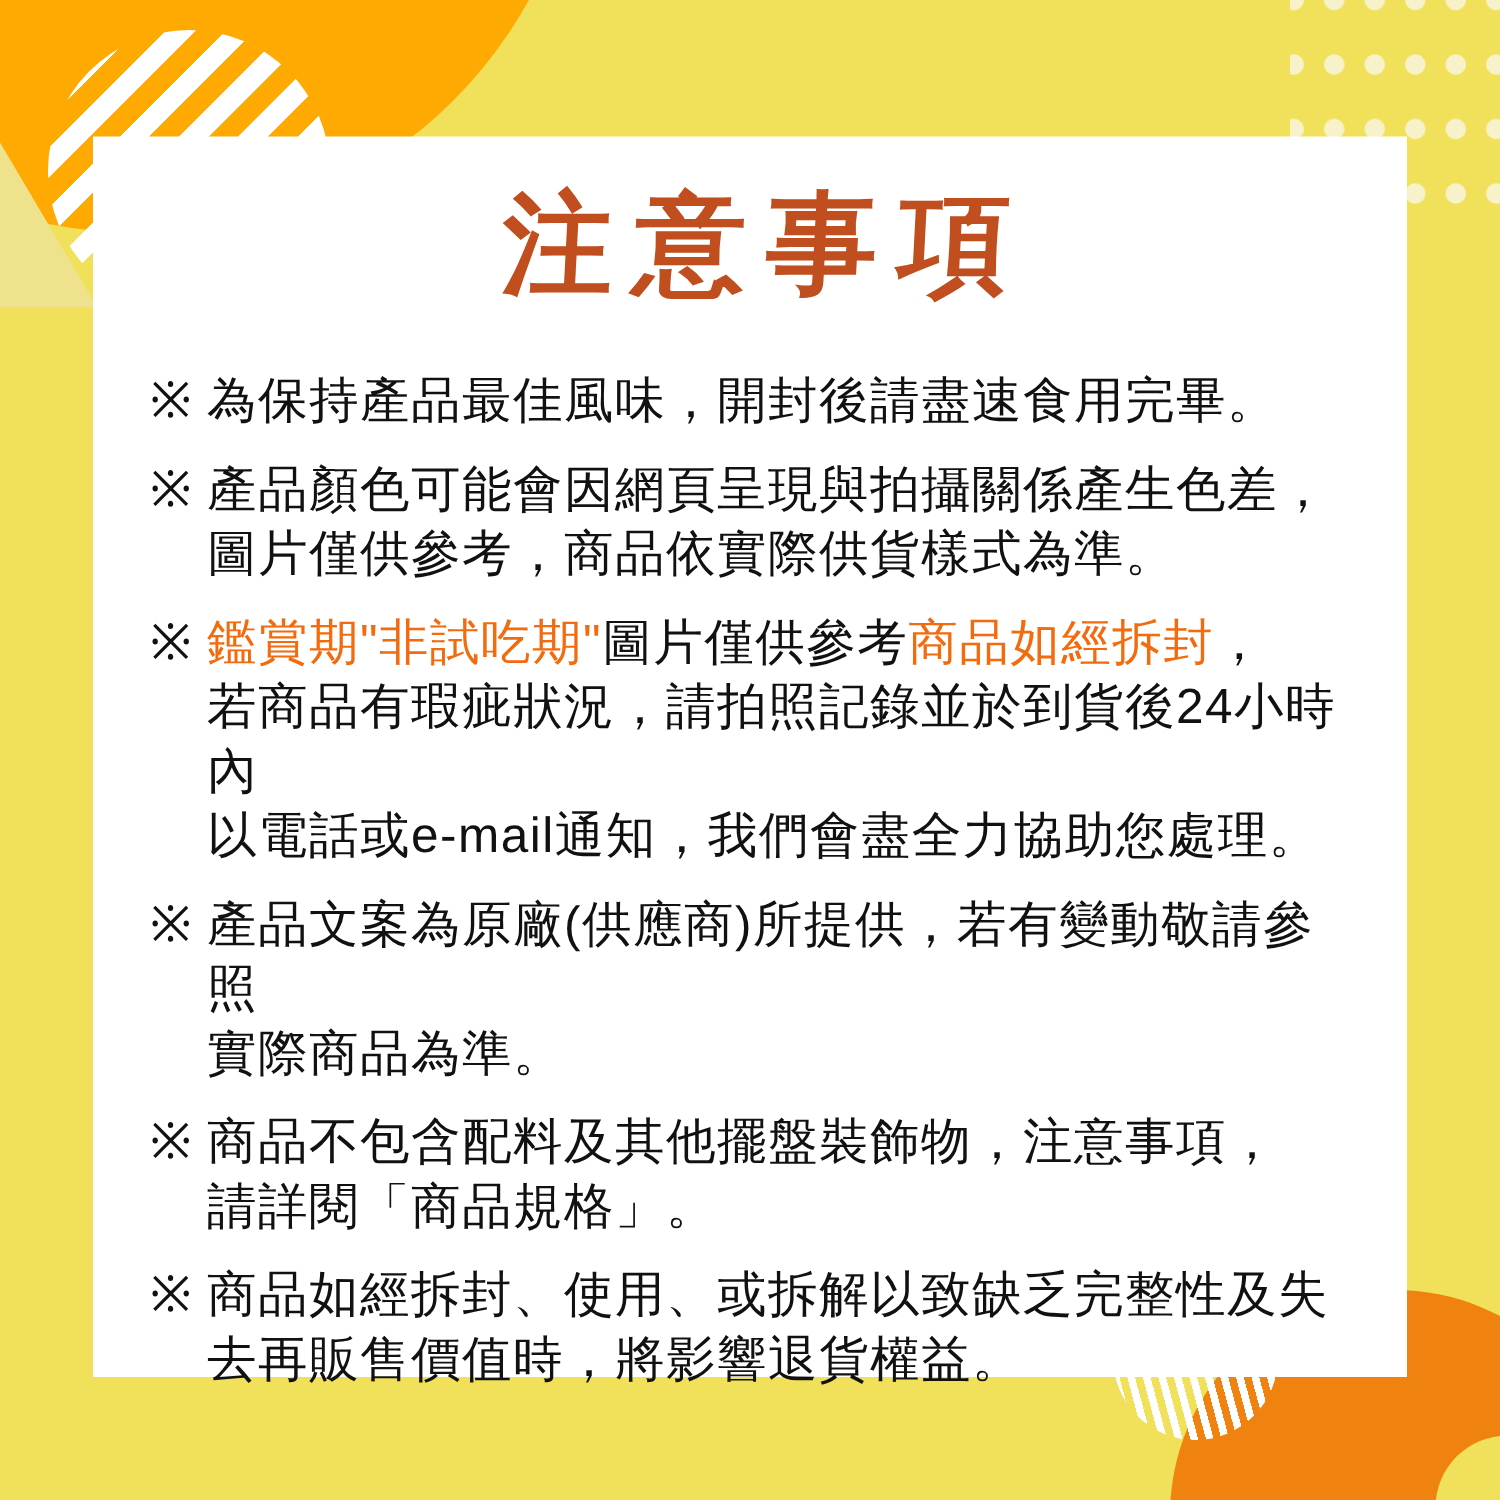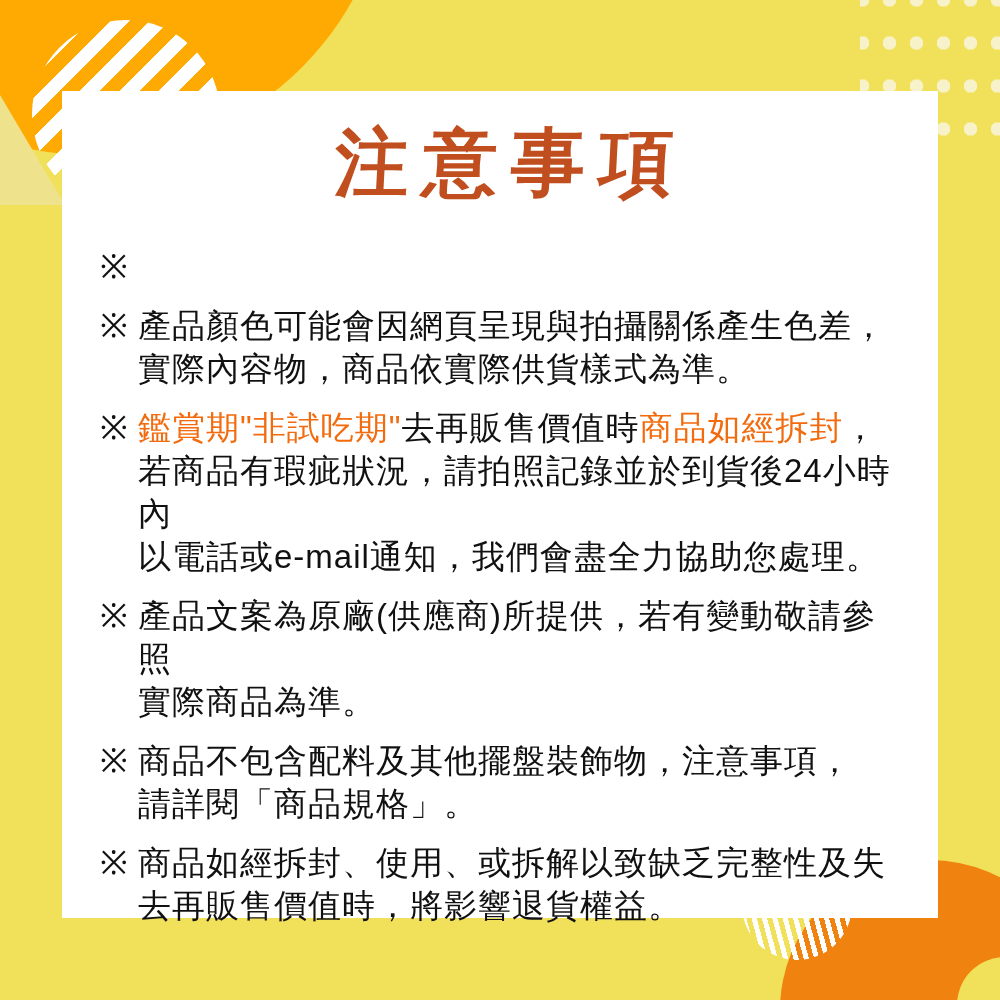--- a/index.html
+++ b/index.html
@@ -76,29 +76,30 @@
 <div class="deco dot-grid"></div>
 <div class="deco circle-br"></div>
 <div class="deco corner-yellow"></div>
 <div class="deco stripe-circle-br"></div>
 
 <div class="card">
   <h1 class="page-title">注意事項</h1>
   <ul class="notes">
       <li class="note">
         <span class="marker">※</span>
+        <div class="note-text"><span>為保持產品最佳風味，開封後請盡速食用完畢。</span></div>
       </li>
       <li class="note">
         <span class="marker">※</span>
         <div class="note-text"><span>產品顏色可能會因網頁呈現與拍攝關係產生色差，
-實際內容物，商品依實際供貨樣式為準。</span></div>
+圖片僅供參考，商品依實際供貨樣式為準。</span></div>
       </li>
       <li class="note">
         <span class="marker">※</span>
-        <div class="note-text"><span class="hl">鑑賞期"非試吃期"</span><span>去再販售價值時</span><span class="hl">商品如經拆封</span><span>，
+        <div class="note-text"><span class="hl">鑑賞期"非試吃期"</span><span>圖片僅供參考</span><span class="hl">商品如經拆封</span><span>，
 若商品有瑕疵狀況，請拍照記錄並於到貨後24小時內
 以電話或e-mail通知，我們會盡全力協助您處理。</span></div>
       </li>
       <li class="note">
         <span class="marker">※</span>
         <div class="note-text"><span>產品文案為原廠(供應商)所提供，若有變動敬請參照
 實際商品為準。</span></div>
       </li>
       <li class="note">
         <span class="marker">※</span>

